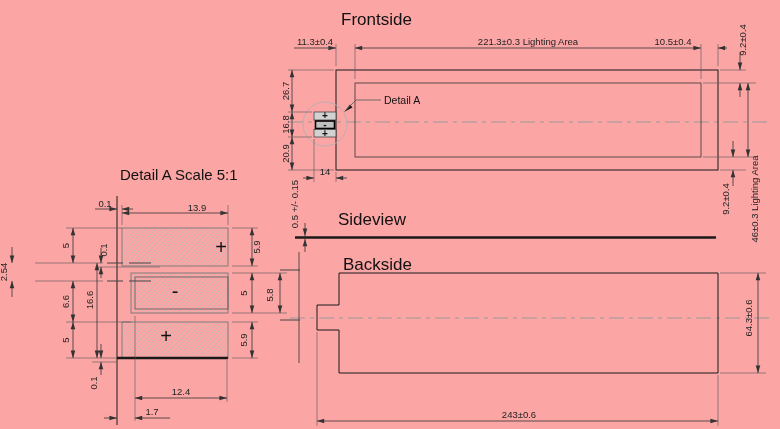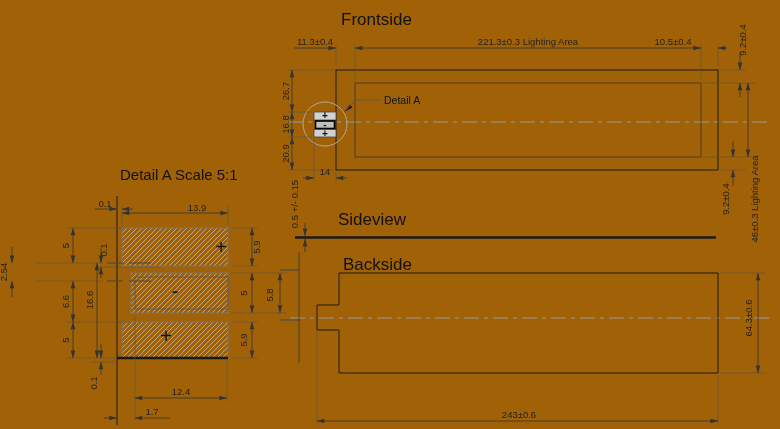--- a/index.html
+++ b/index.html
@@ -1,16 +1,16 @@
 <!DOCTYPE html>
 <html><head>
 <meta charset="utf-8">
 <style>
   html,body{margin:0;padding:0;background:#ffffff;}
-  #stage{position:relative;width:780px;height:429px;background:#a16207;overflow:hidden;}
+  #stage{position:relative;width:780px;height:429px;background:#fca5a5;overflow:hidden;}
   svg{display:block;}
   .t-title{font:17px "Liberation Sans",sans-serif;fill:#111;}
   .t-sub{font:15px "Liberation Sans",sans-serif;fill:#111;}
   .t-dim{font:9.5px "Liberation Sans",sans-serif;fill:#222;}
   .t-call{font:10.5px "Liberation Sans",sans-serif;fill:#111;}
   .t-sign{font:20px "Liberation Sans",sans-serif;fill:#111;}
   .t-sign-sm{font:bold 10px "Liberation Sans",sans-serif;fill:#111;}
   .ol{stroke:#1a1a1a;stroke-width:1;fill:none;}
   .ol2{stroke:#333;stroke-width:.8;fill:none;}
   .ext{stroke:#555;stroke-width:.6;fill:none;}

